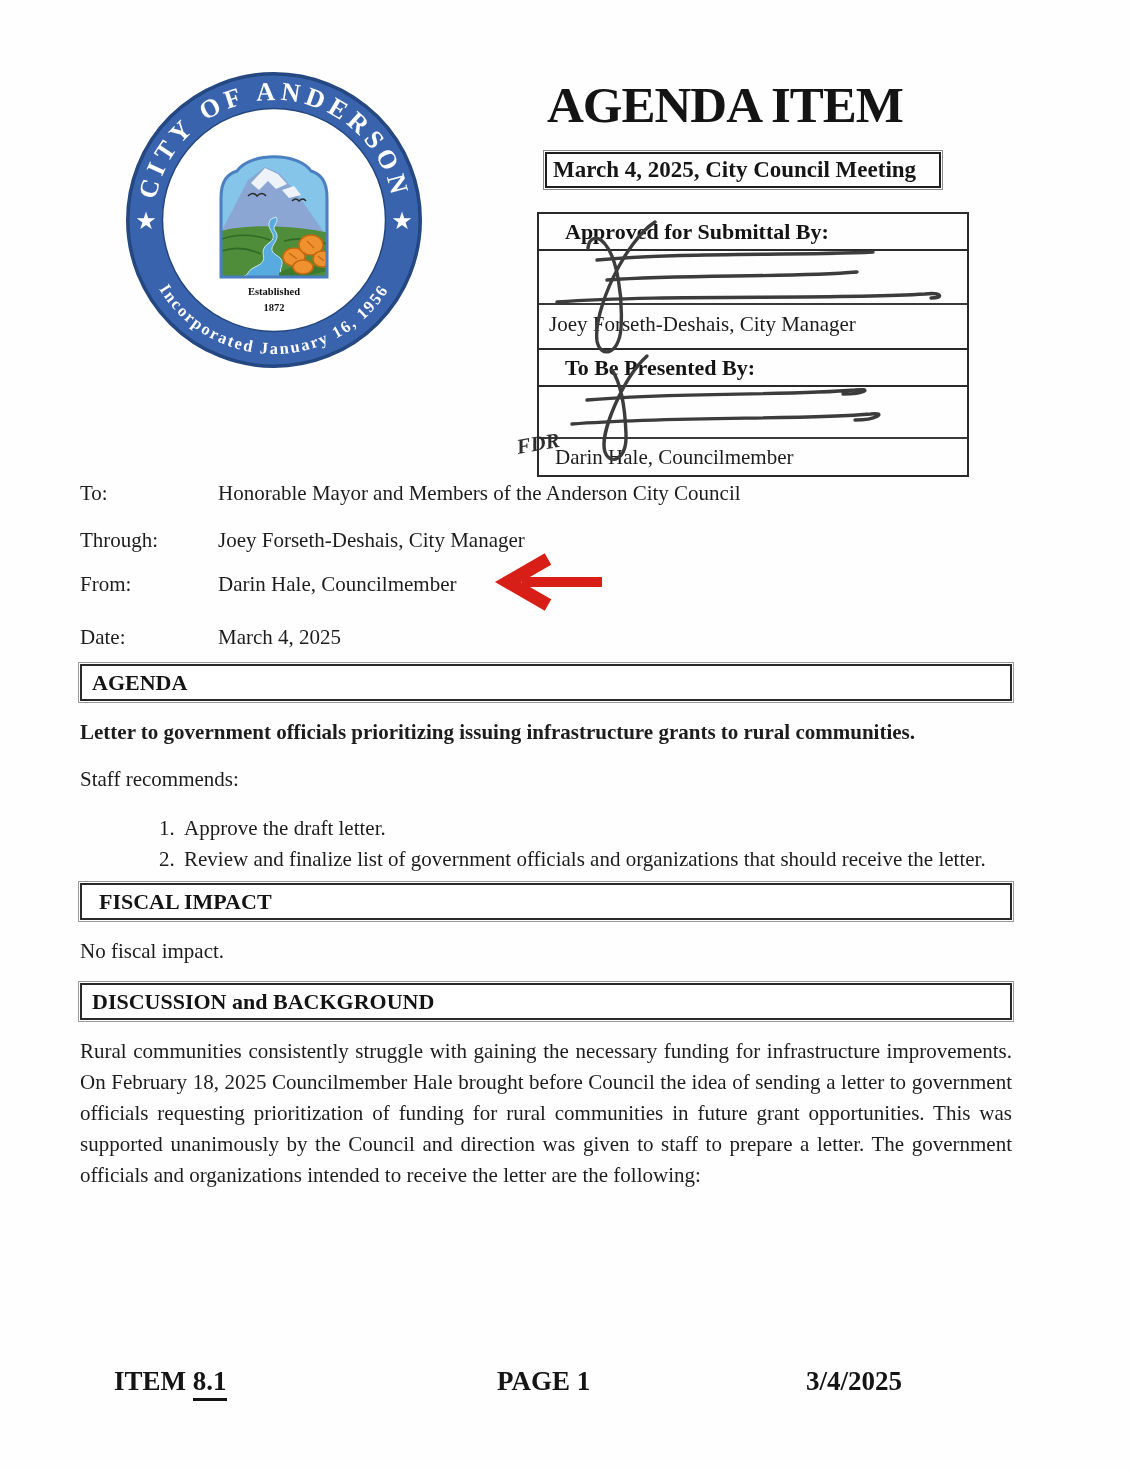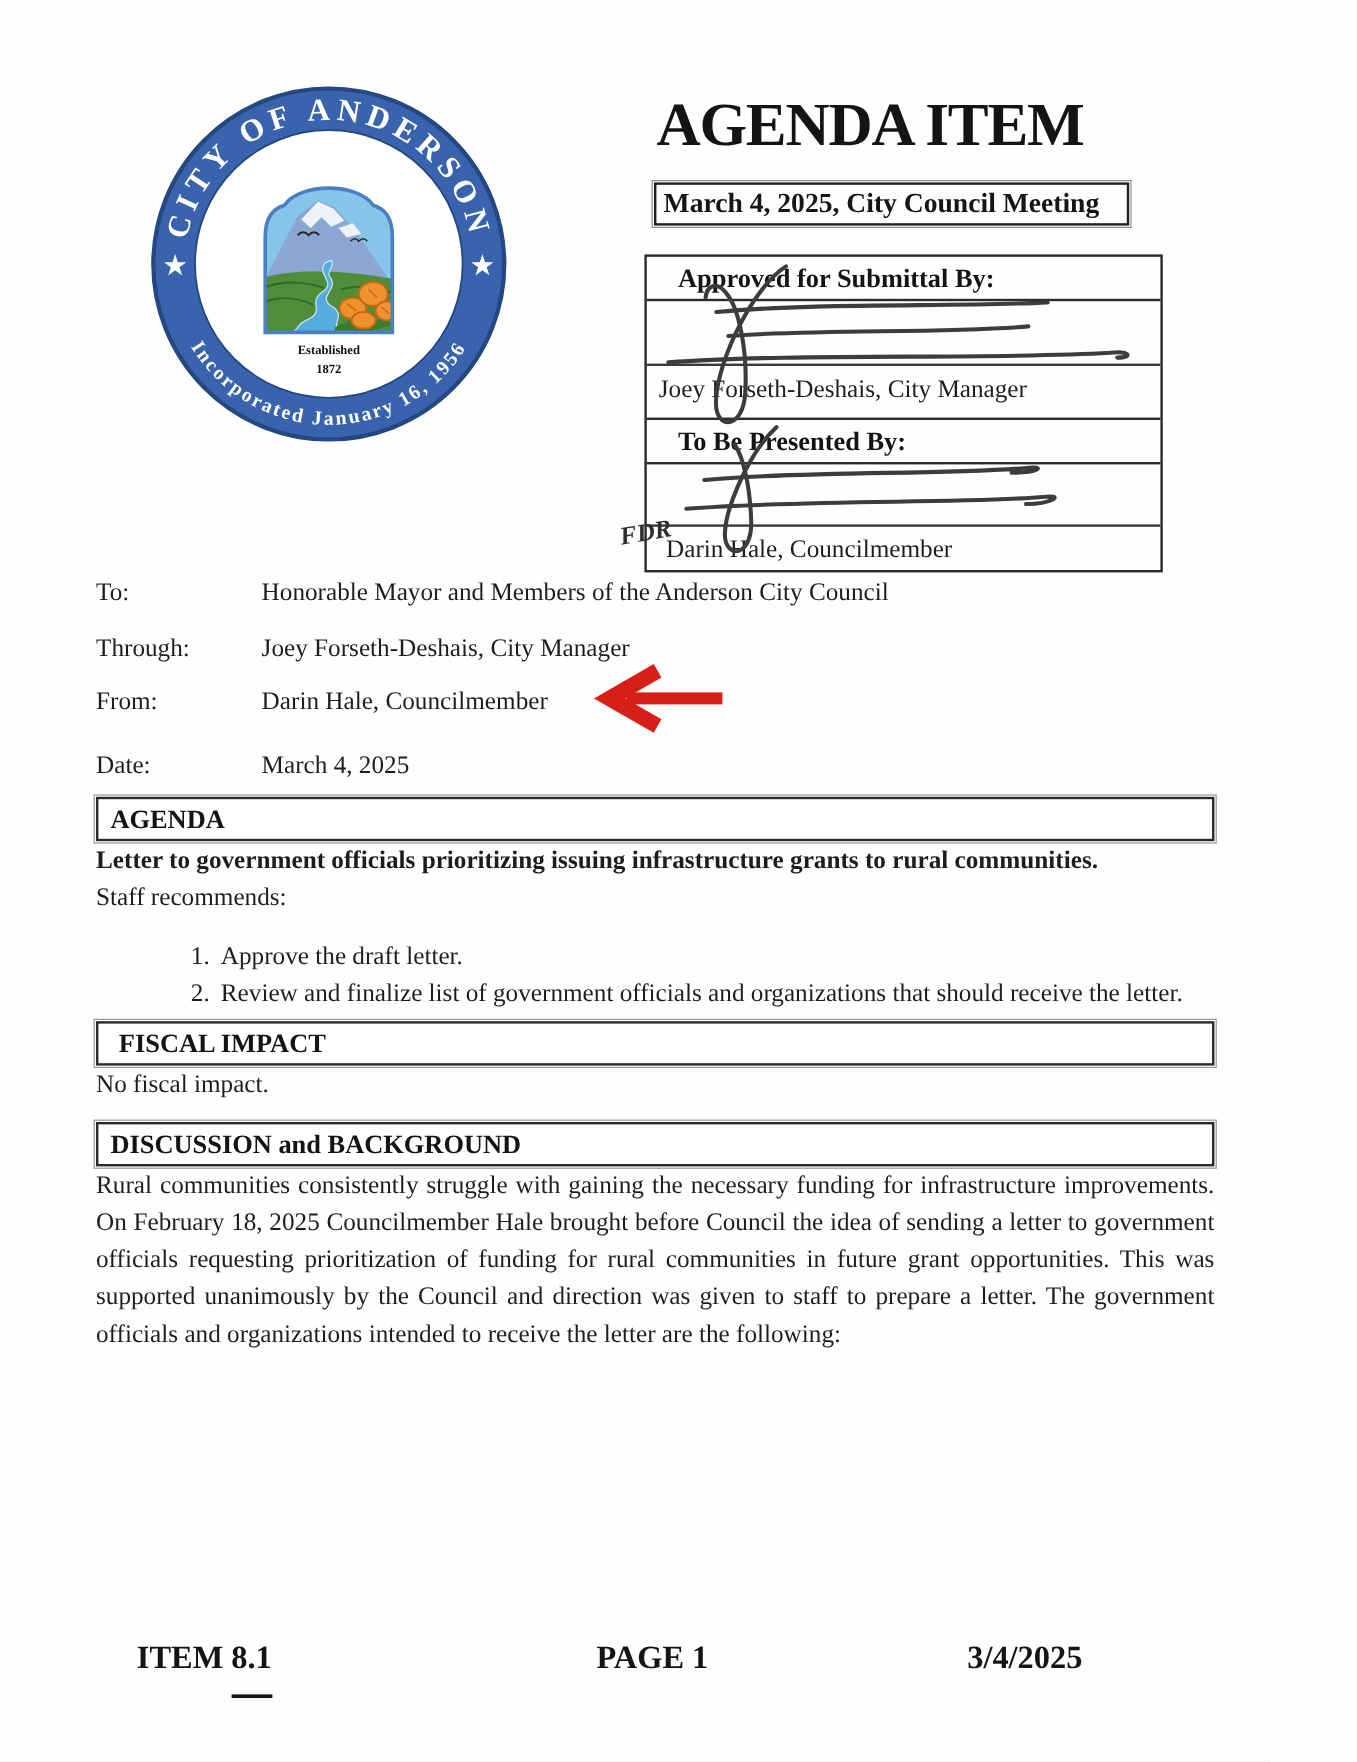--- a/index.html
+++ b/index.html
@@ -43,34 +43,34 @@
   .main-col{position:absolute;left:80px;top:480px;width:932px;font-size:21px;}
   .memo-row{display:flex;line-height:26px;}
   .memo-label{width:138px;flex:none;}
   .m-gap-a{margin-bottom:21px;} .m-gap-b{margin-bottom:18px;} .m-gap-c{margin-bottom:27px;}
   .sec-hdr{
     border:2px solid #2a2a2a;outline:1px solid #999;outline-offset:1px;
     font-weight:bold;font-size:22px;line-height:27px;
     padding:3px 10px;margin-top:16px;color:#141414;background:#fff;
   }
   .sec-hdr.first{margin-top:14px;}
-  .body-text{line-height:31px;text-align:justify;}
+  .body-text{margin-top:16px;line-height:31px;text-align:justify;}
   .body-text.bold{font-weight:bold;}
   .body-text.noj{text-align:left;}
   ol.rec-list{margin:18px 0 0 0;padding-left:100px;line-height:31px;}
   ol.rec-list li{padding-left:4px;margin:0;text-align:justify;}
   .gap-lg{margin-top:8px;padding-left:17px;}
   
   .red-arrow{position:absolute;left:492px;top:553px;width:114px;height:58px;}
   
   .footer-item{position:absolute;font-weight:bold;font-size:27px;color:#141414;}
   .f-item{left:114px;top:1366px;}
   .f-page{left:497px;top:1366px;}
   .f-date{left:806px;top:1366px;}
-  .u-line{border-bottom:3px solid #141414;padding-bottom:16px;font-family:Liberation Serif, serif;}
+  .u-line{border-bottom:3px solid #141414;padding-bottom:2px;font-family:Liberation Serif, serif;}
 </style>
 </head>
 <body>
 
 <div class="page">
 
   <div class="seal-wrap">
     <svg viewBox="0 0 300 300" width="300" height="300">
       <defs>
         <path id="arcTop" d="M 30,150 A 120,120 0 0 1 270,150"></path>

